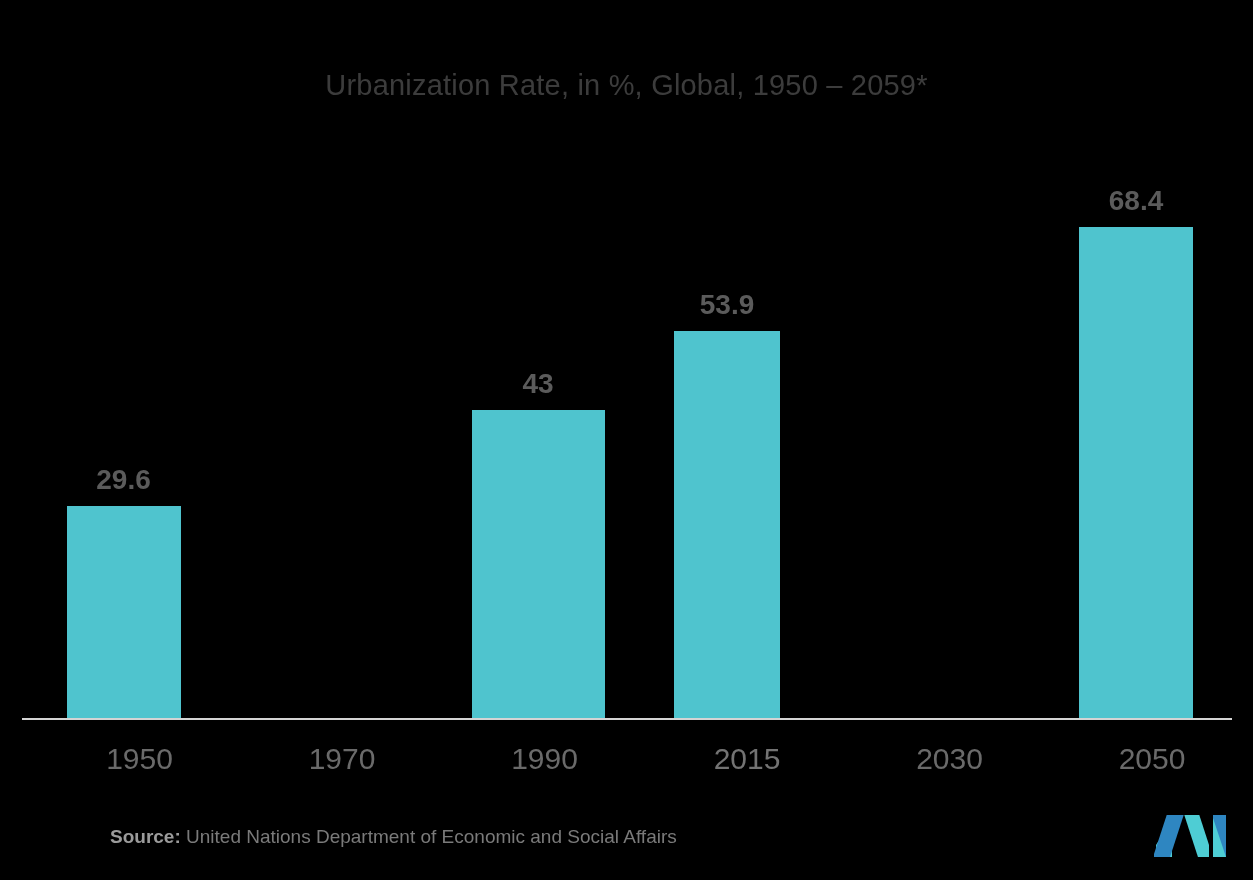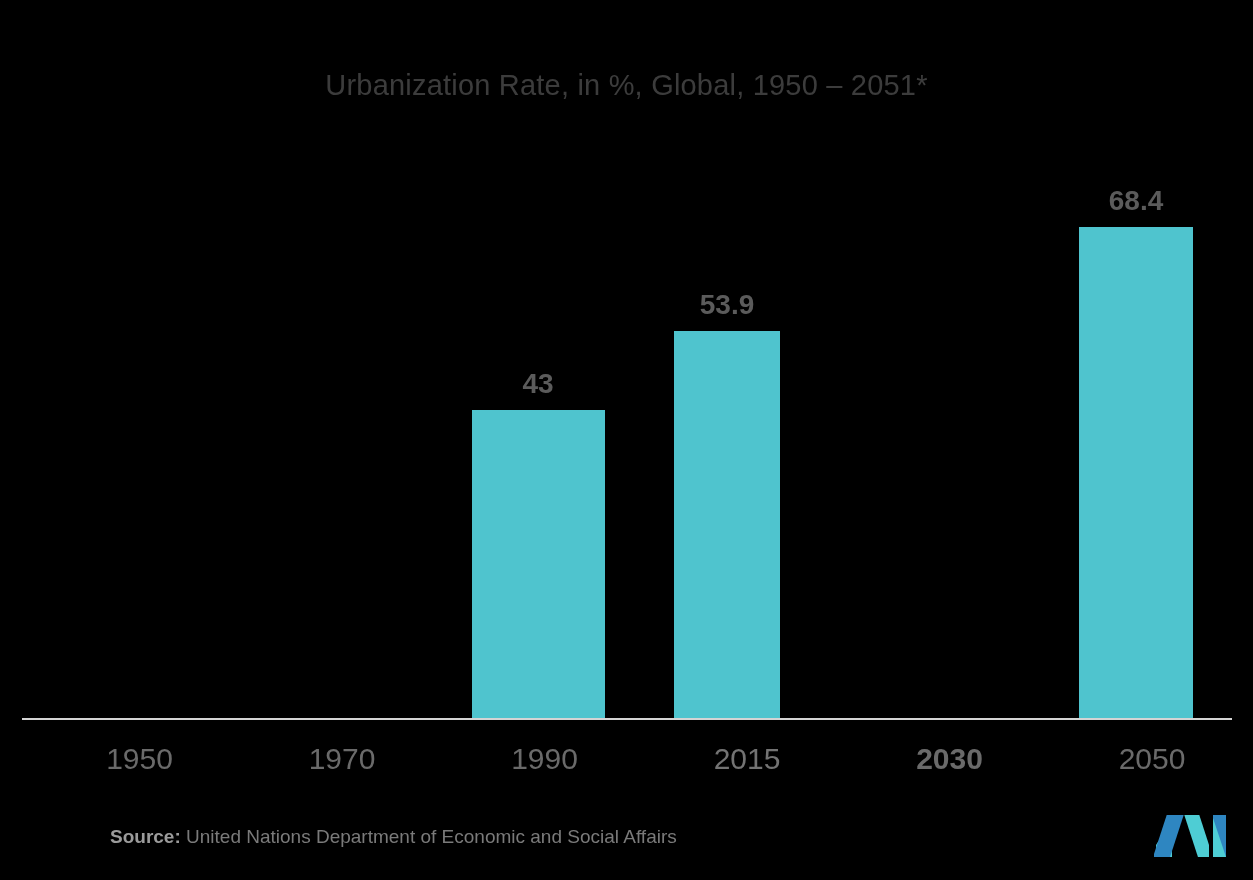--- a/index.html
+++ b/index.html
@@ -116,23 +116,27 @@
     position: absolute;
     left: 1110px;
     top: -9px;
     width: 78px;
     height: 50px;
   }
 </style>
 </head>
 <body style="background: rgb(0, 0, 0);">
 
-<h1 id="chart-title" style="color: rgb(60, 60, 60);">Urbanization Rate, in %, Global, 1950 – 2051*</h1>
+<h1 id="chart-title" style="color: rgb(60, 60, 60);">Urbanization Rate, in %, Global, 1950 – 2059*</h1>
 
 <div id="plot-area">
+    <div class="bar-group" style="left: 66.5px; width: 114px; height: 213px;">
+      <div class="bar" title="1950: 29.6" style="height: 213px; background: rgb(79, 196, 206);"></div>
+      <div class="bar-value" style="bottom: 225px; color: rgb(91, 91, 91);">29.6</div>
+    </div>
     <div class="bar-group" style="left: 471.5px; width: 133px; height: 309px;">
       <div class="bar" title="1990: 43" style="height: 309px; background: rgb(79, 196, 206);"></div>
       <div class="bar-value" style="bottom: 321px; color: rgb(91, 91, 91);">43</div>
     </div>
     <div class="bar-group" style="left: 674px; width: 106px; height: 388px;">
       <div class="bar" title="2015: 53.9" style="height: 388px; background: rgb(79, 196, 206);"></div>
       <div class="bar-value" style="bottom: 400px; color: rgb(91, 91, 91);">53.9</div>
     </div>
     <div class="bar-group" style="left: 1079px; width: 114px; height: 492px;">
       <div class="bar" title="2050: 68.4" style="height: 492px; background: rgb(79, 196, 206);"></div>
@@ -140,21 +144,21 @@
     </div>
   </div>
 
 <div id="axis-line" style="background: rgb(212, 212, 212);"></div>
 
 <div id="x-axis-labels">
     <div class="x-tick-label" style="left: 123.5px; color: rgb(106, 106, 106);">1950</div>
     <div class="x-tick-label" style="left: 326px; color: rgb(106, 106, 106);">1970</div>
     <div class="x-tick-label" style="left: 528.5px; color: rgb(106, 106, 106);">1990</div>
     <div class="x-tick-label" style="left: 731px; color: #737373;">2015</div>
-    <div class="x-tick-label" style="left: 933.5px; color: rgb(106, 106, 106); font-weight: bold;">2030</div>
+    <div class="x-tick-label" style="left: 933.5px; color: rgb(106, 106, 106);">2030</div>
     <div class="x-tick-label" style="left: 1136px; color: rgb(106, 106, 106);">2050</div>
   </div>
 
 <div id="footer">
   <div id="source-text">
     <span id="source-label">Source:</span><span id="source-value"> United Nations Department of Economic and Social Affairs</span>
   </div>
   <div id="brand-logo">
     <svg width="78" height="50" viewBox="0 0 78 50" xmlns="http://www.w3.org/2000/svg">
       <polygon points="2,46 18,46 18,10 2,34" fill="#4ecdd4"></polygon>

